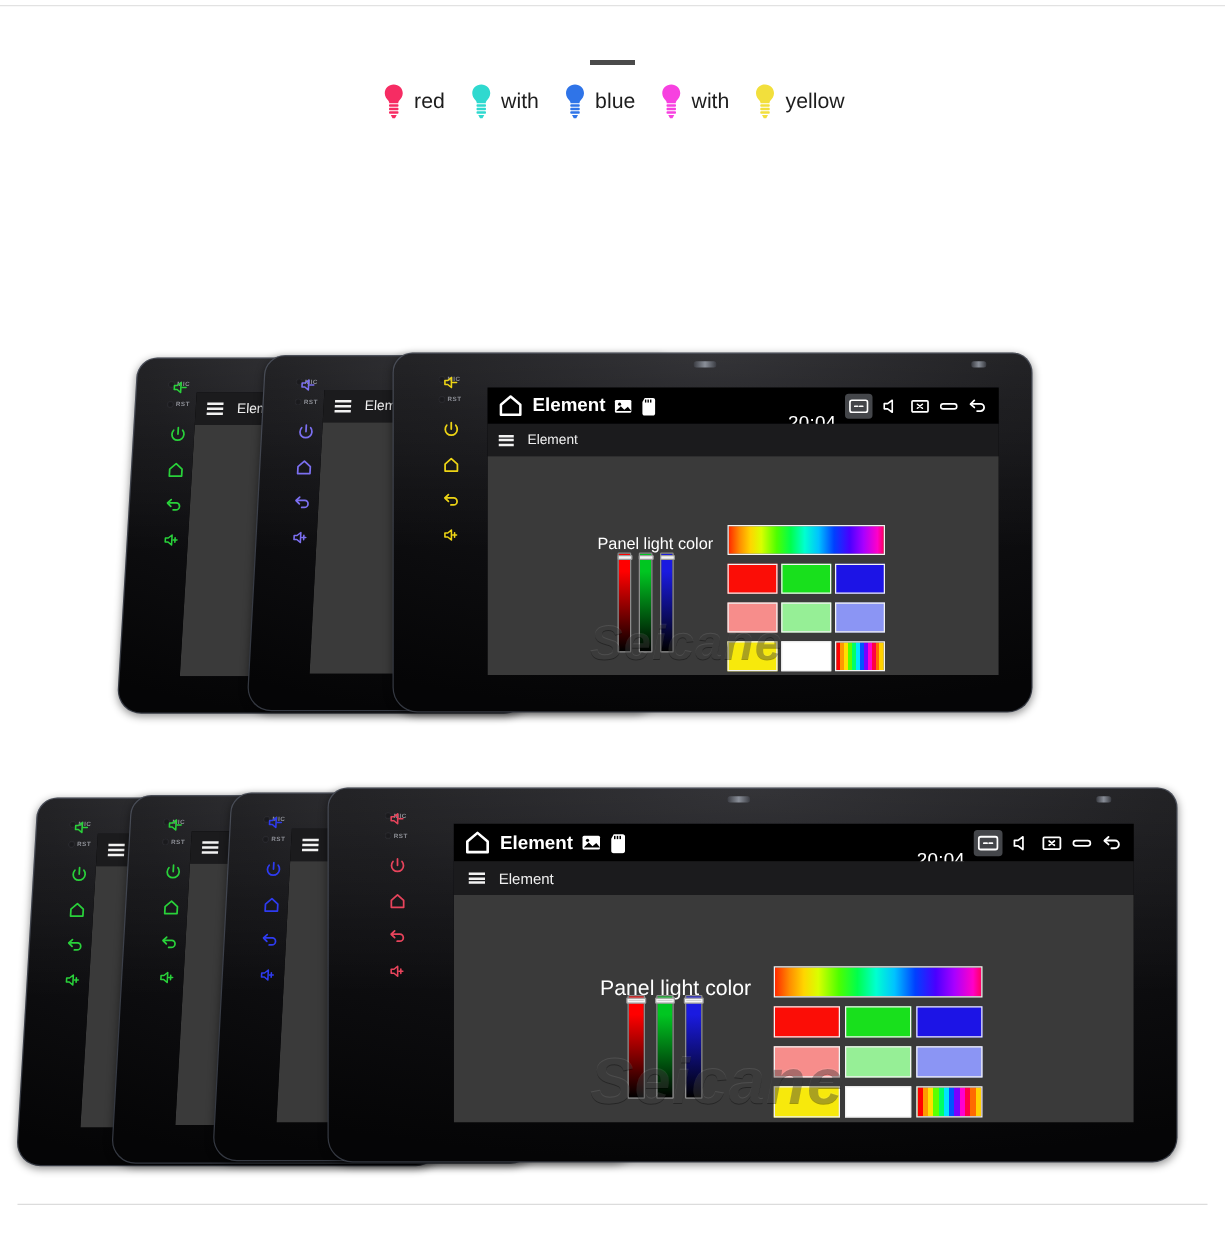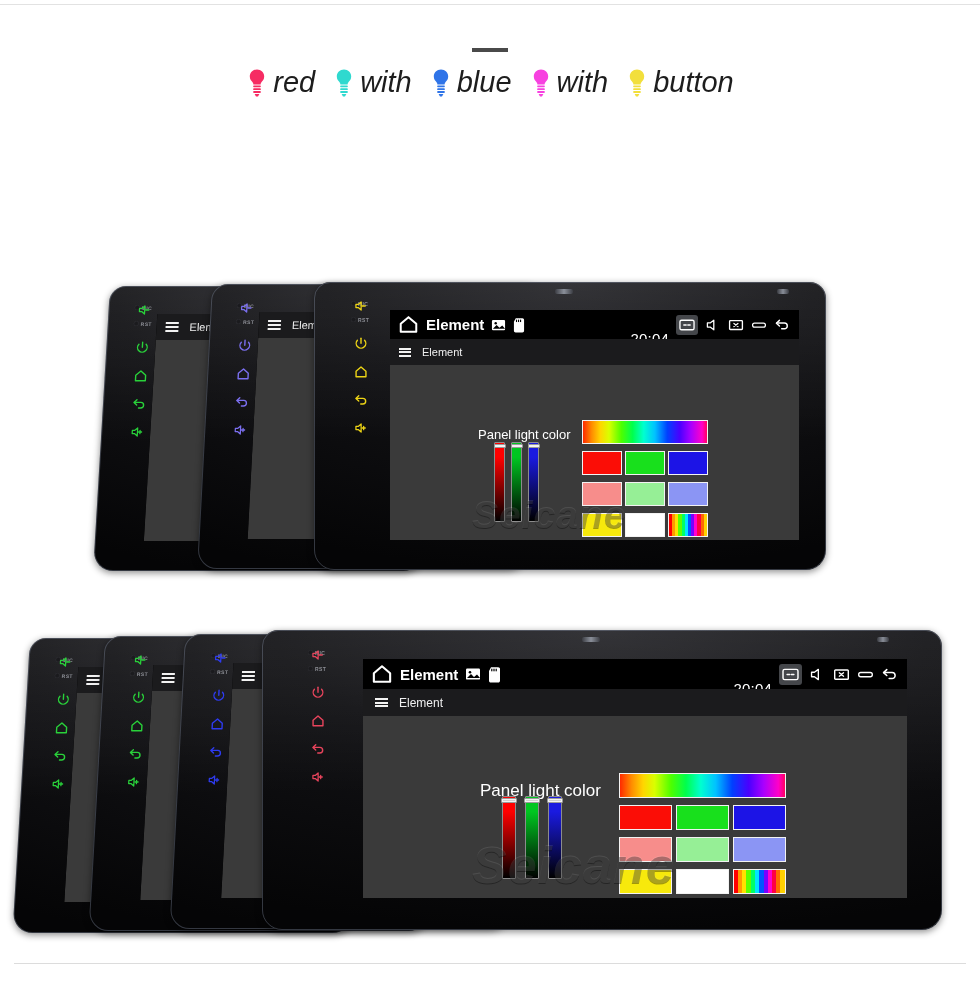--- a/index.html
+++ b/index.html
@@ -33,21 +33,21 @@
     margin:20px auto 0 auto; width:930px;
     font-size:25px; color:#2e2e2e; line-height:1.42; text-align:center;
   }
 
   
   .legend {
     display:flex; align-items:center; justify-content:center;
     gap:0px; margin-top:14px; width:980px;
   }
   .legend-item { display:flex; align-items:center; gap:5px; padding:0 9px; }
-  .legend-label { font-size:29px; color:#1d1d1d; white-space:nowrap;font-style:italic; }
+  .legend-label { font-size:17px; color:#1d1d1d; white-space:nowrap; }
   .bulb { width:22px; height:30px; display:block; }
 
   
   .cluster { position:absolute; }
   #cluster-top { left:0px; top:278px; width:980px; height:310px; }
   #cluster-bottom { left:0px; top:624px; width:980px; height:330px; }
 
   .unit { position:absolute; }
   .unit-body {
     position:absolute; inset:0;
@@ -185,21 +185,21 @@
       <span class="legend-label">with</span>
     </div>
     <div class="legend-item">
       <svg viewBox="0 0 22 30" width="22" height="30" class="bulb">
         <path d="M11 1.5c-4.1 0-7.2 3.1-7.2 7 0 2.8 1.6 4.4 2.6 5.6 0.7 0.9 1 1.5 1 2.4h7.2c0-0.9 0.3-1.5 1-2.4 1-1.2 2.6-2.8 2.6-5.6 0-3.9-3.1-7-7.2-7z" fill="#f2df3c"></path>
         <rect x="7.2" y="17.4" width="7.6" height="1.9" rx="0.7" fill="#f2df3c"></rect>
         <rect x="7.2" y="20.2" width="7.6" height="1.9" rx="0.7" fill="#f2df3c"></rect>
         <rect x="7.2" y="23.0" width="7.6" height="1.9" rx="0.7" fill="#f2df3c"></rect>
         <path d="M8.6 26.0h4.8l-1.4 2.6h-2z" fill="#f2df3c"></path>
       </svg>
-      <span class="legend-label">button</span>
+      <span class="legend-label">yellow</span>
     </div>
   </div>
 
 <div class="cluster" id="cluster-top">
     <div class="unit" style="left: 110px; top: 8px; width: 330px; height: 285px; transform: skewX(-3.4deg); transform-origin: left top;">
       <div class="unit-body">
         <div class="pip" style="left: 155.1px; width: 18px;"></div>
         <div class="pip" style="left: 298.65px; width: 12px;"></div>
         <div class="btncol" style="left: 18px; top: 16px; width: 40px; height: 256.5px;">
           <div class="hole" style="top: 3px;"></div>

